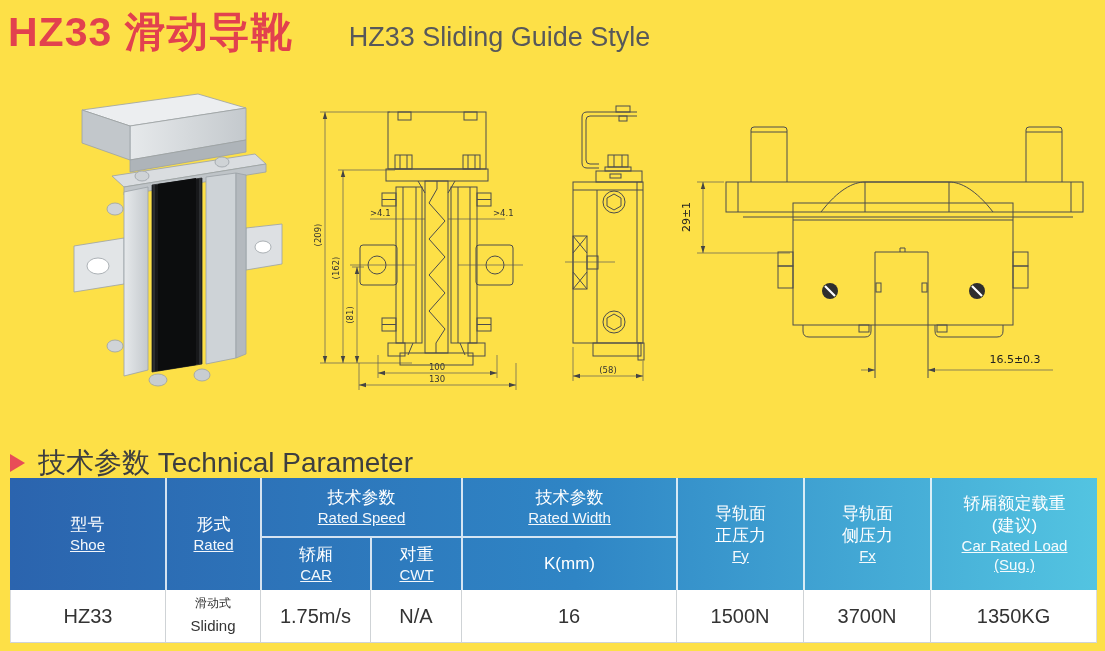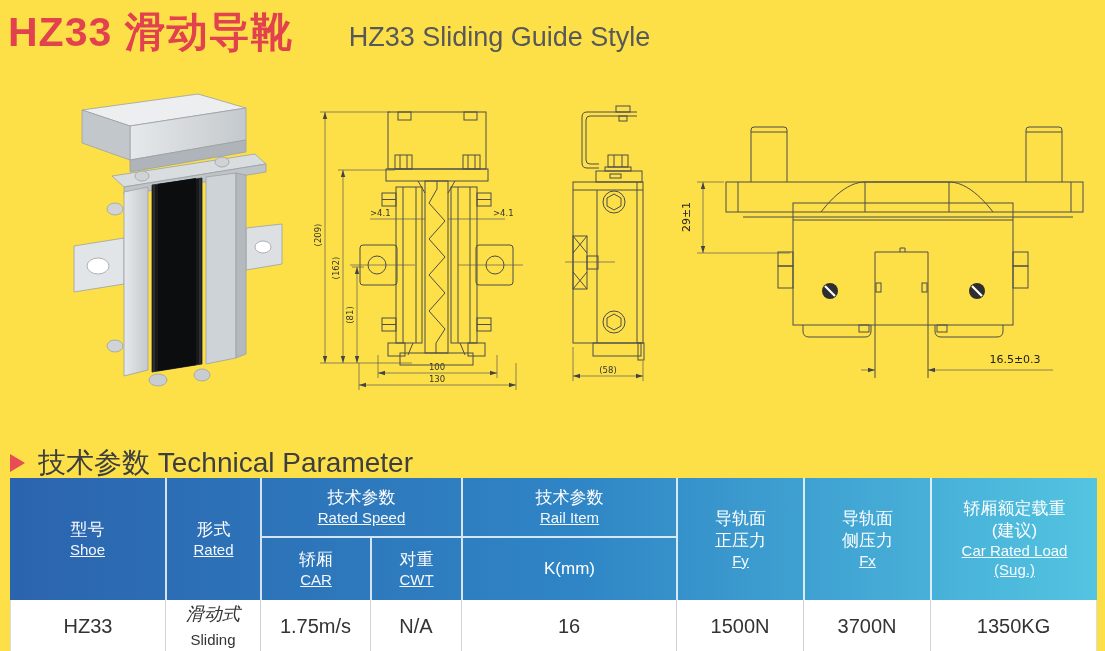--- a/index.html
+++ b/index.html
@@ -26,29 +26,29 @@
   .arr{fill:#444;stroke:none;}
 
   
   .spec-table{position:absolute;left:10px;top:478px;width:1087px;border-collapse:separate;
     border-spacing:0;table-layout:fixed;
     background:linear-gradient(90deg,#2b64ae 0%,#2f85c5 52%,#53c4e1 100%);}
   .spec-table th{font-weight:400;color:#fff;padding:0;vertical-align:middle;text-align:center;}
   .cn{display:block;font-size:17px;line-height:1.3;}
   .en{display:block;font-size:15px;line-height:1.25;opacity:.95;text-decoration:underline;}
   .hdr-top th{height:58px;}
-  .hdr-bot th{height:62px;margin-top:38px;}
+  .hdr-bot th{height:52px;margin-top:38px;}
   .vline{border-left:2px solid rgba(255,255,255,.8);}
   .hline{border-bottom:2px solid rgba(255,255,255,.8);}
   .spec-table tbody td{background:#fff;height:50px;text-align:center;vertical-align:middle;
     font-size:20px;color:#333;border-bottom:1px solid #cfd3d6;border-left:1px solid #cfd3d6;}
   .spec-table tbody td:first-child{border-left:1px solid #dadcde;}
   .spec-table tbody td:last-child{border-right:1px solid #dadcde;}
   .item-cell{color:#45b6e2;}
-  .style-cn{display:block;font-size:18px;line-height:1.15;font-style:italic;}
+  .style-cn{display:block;font-size:12px;line-height:1.15;}
   .style-en{display:block;font-size:15px;line-height:1.1;margin-top:7px;}
 </style>
 </head>
 <body>
 
 <div class="page">
 
   <div class="title-row">
     <span class="title-cn">HZ33 滑动导靴</span>
     <span class="title-en">HZ33 Sliding Guide Style</span>
@@ -280,21 +280,21 @@
         <th rowspan="2" class="vline">
           <span class="cn">形式</span>
           <span class="en">Rated</span>
         </th>
         <th colspan="2" class="vline hline">
           <span class="cn">技术参数</span>
           <span class="en">Rated Speed</span>
         </th>
         <th class="vline hline">
           <span class="cn">技术参数</span>
-          <span class="en">Rail Item</span>
+          <span class="en">Rated Width</span>
         </th>
         <th rowspan="2" class="vline">
           <span class="cn">导轨面</span>
           <span class="cn">正压力</span>
           <span class="en">Fy</span>
         </th>
         <th rowspan="2" class="vline">
           <span class="cn">导轨面</span>
           <span class="cn">侧压力</span>
           <span class="en">Fx</span>

